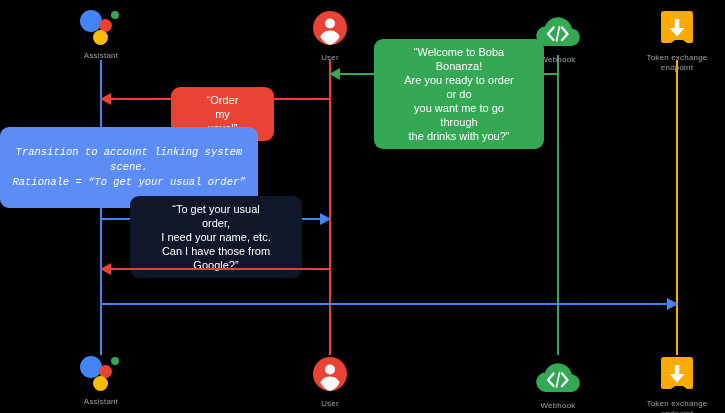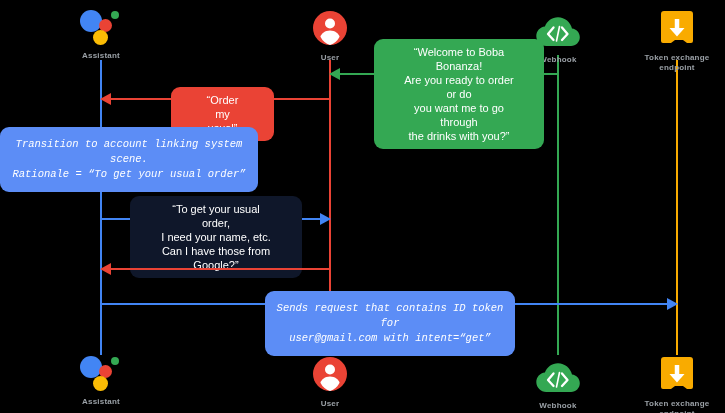--- a/index.html
+++ b/index.html
@@ -31,21 +31,20 @@
     justify-content: center;
   }
   .actor-label {
     margin-top: 3px;
     font-size: 8px;
     line-height: 10px;
     color: #9aa0a6;
     letter-spacing: 0.2px;
     font-family: "Liberation Sans", sans-serif;
     white-space: pre-line;
-    font-weight: bold;
   }
 
   
   .assistant-ico { position: relative; width: 42px; height: 40px; }
   .assistant-ico .d { position: absolute; border-radius: 50%; }
   .assistant-ico .blue   { width: 22px; height: 22px; left: 0px;  top: 4px;  background: #4285F4; }
   .assistant-ico .red    { width: 13px; height: 13px; left: 19px; top: 13px; background: #EA4335; }
   .assistant-ico .yellow { width: 15px; height: 15px; left: 13px; top: 24px; background: #FBBC05; }
   .assistant-ico .green  { width: 8px;  height: 8px;  left: 31px; top: 5px;  background: #34A853; }
 
@@ -93,21 +92,21 @@
     font-family: "Liberation Sans", sans-serif;
     font-size: 11px;
     line-height: 14px;
     padding: 6px 28px;
   }
   .bubble.note {
     font-family: "Liberation Mono", monospace;
     font-style: italic;
     font-size: 10.5px;
     line-height: 15px;
-    padding: 10px 10px;
+    padding: 18px 10px;
   }
 </style>
 </head>
 <body>
 
 <div id="canvas">
 
   <div class="lifeline" style="left:100px; top:60px; height:295px; background:#4285F4;"></div>
   <div class="lifeline" style="left:329px; top:60px; height:295px; background:#EA4335;"></div>
   <div class="lifeline" style="left:557px; top:55px; height:300px; background:#34A853;"></div>
@@ -183,22 +182,20 @@
 I need your name, etc.
 Can I have those from Google?”</div>
 
   <div class="arrow left" style="left:101px; top:268px; width:229px; background:#EA4335; color:#EA4335;">
     <span class="head"></span>
   </div>
 
   <div class="arrow right" style="left:101px; top:303px; width:576px; background:#4285F4; color:#4285F4;">
     <span class="head"></span>
   </div>
-  <div class="bubble note" style="left:265px; top:291px; width:250px; background:#5C8DF6;">Sends request that contains ID token for
-user@gmail.com with intent=“get”</div>
 
   <div class="actor" style="left:41px; top:350px;">
     <div class="actor-icon">
       <div class="assistant-ico">
         <span class="d blue"></span>
         <span class="d red"></span>
         <span class="d yellow"></span>
         <span class="d green"></span>
       </div>
     </div>

